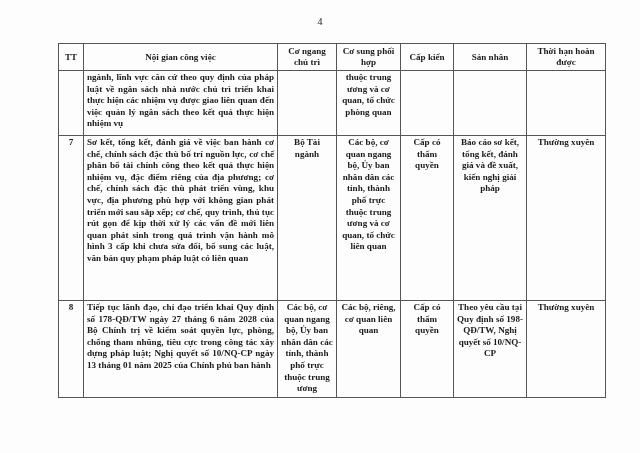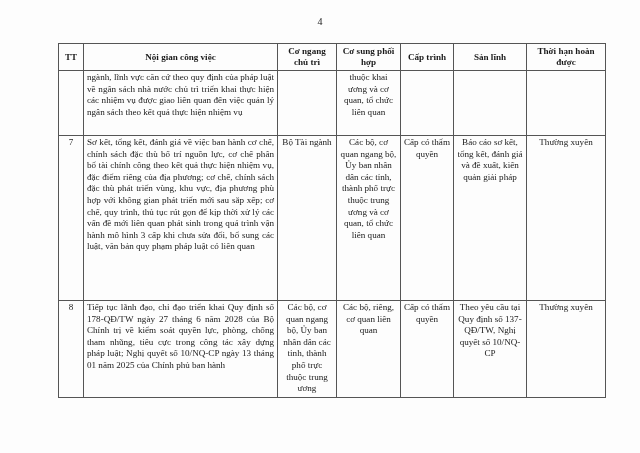--- a/index.html
+++ b/index.html
@@ -10,21 +10,21 @@
   .page-number {
     position:absolute; top:16px; left:0; width:640px; text-align:center;
     font-size:10px;
   }
   table.plan {
     position:absolute; left:58px; top:43px; width:547px;
     border-collapse:collapse; table-layout:fixed;
     font-size:9.1px; line-height:11.6px;
   }
   table.plan td, table.plan th {
-    border:1px solid #555; vertical-align:top; padding:1px 3px;
+    border:1px solid #555; vertical-align:top; padding:1px 3px;font-weight:bold;
   }
   table.plan th {
     font-weight:bold; text-align:center; vertical-align:middle; height:24px;
     line-height:11px;
   }
   .c { text-align:center; }
   .j { text-align:justify; }
   .row-cont td { height:62px; }
   .row-7 td { height:162px; padding-top:3px; }
   .row-8 td { height:94px; padding-top:3px; }
@@ -45,47 +45,47 @@
     <col style="width:53px">
     <col style="width:73px">
     <col style="width:79px">
   </colgroup>
   <thead>
     <tr>
       <th>TT</th>
       <th>Nội gian công việc</th>
       <th>Cơ ngang chủ trì</th>
       <th>Cơ sung phối hợp</th>
-      <th>Cấp trình</th>
-      <th>Sản lĩnh</th>
+      <th>Cấp kiến</th>
+      <th>Sản nhân</th>
       <th>Thời hạn hoàn được</th>
     </tr>
   </thead>
   <tbody>
     <tr class="row-cont">
       <td class="tt"></td>
       <td class="j">ngành, lĩnh vực căn cứ theo quy định của pháp luật về ngân sách nhà nước chủ trì triển khai thực hiện các nhiệm vụ được giao liên quan đến việc quản lý ngân sách theo kết quả thực hiện nhiệm vụ</td>
       <td class="c"></td>
-      <td class="c">thuộc khai ương và cơ quan, tổ chức liên quan</td>
+      <td class="c">thuộc trung ương và cơ quan, tổ chức phòng quan</td>
       <td class="c"></td>
       <td class="c"></td>
       <td class="c"></td>
     </tr>
     <tr class="row-7">
       <td class="tt">7</td>
       <td class="j">Sơ kết, tổng kết, đánh giá về việc ban hành cơ chế, chính sách đặc thù bố trí nguồn lực, cơ chế phân bổ tài chính công theo kết quả thực hiện nhiệm vụ, đặc điểm riêng của địa phương; cơ chế, chính sách đặc thù phát triển vùng, khu vực, địa phương phù hợp với không gian phát triển mới sau sắp xếp; cơ chế, quy trình, thủ tục rút gọn để kịp thời xử lý các vấn đề mới liên quan phát sinh trong quá trình vận hành mô hình 3 cấp khi chưa sửa đổi, bổ sung các luật, văn bản quy phạm pháp luật có liên quan</td>
       <td class="c">Bộ Tài ngành</td>
       <td class="c">Các bộ, cơ quan ngang bộ, Ủy ban nhân dân các tỉnh, thành phố trực thuộc trung ương và cơ quan, tổ chức liên quan</td>
       <td class="c">Cấp có thẩm quyền</td>
-      <td class="c">Báo cáo sơ kết, tổng kết, đánh giá và đề xuất, kiến quản giải pháp</td>
+      <td class="c">Báo cáo sơ kết, tổng kết, đánh giá và đề xuất, kiến nghị giải pháp</td>
       <td class="c">Thường xuyên</td>
     </tr>
     <tr class="row-8">
       <td class="tt">8</td>
       <td class="j">Tiếp tục lãnh đạo, chỉ đạo triển khai Quy định số 178-QĐ/TW ngày 27 tháng 6 năm 2028 của Bộ Chính trị về kiểm soát quyền lực, phòng, chống tham nhũng, tiêu cực trong công tác xây dựng pháp luật; Nghị quyết số 10/NQ-CP ngày 13 tháng 01 năm 2025 của Chính phủ ban hành</td>
       <td class="c">Các bộ, cơ quan ngang bộ, Ủy ban nhân dân các tỉnh, thành phố trực thuộc trung ương</td>
       <td class="c">Các bộ, riêng, cơ quan liên quan</td>
       <td class="c">Cấp có thẩm quyền</td>
-      <td class="c">Theo yêu cầu tại Quy định số 137-QĐ/TW, Nghị quyết số 10/NQ-CP</td>
+      <td class="c">Theo yêu cầu tại Quy định số 198-QĐ/TW, Nghị quyết số 10/NQ-CP</td>
       <td class="c">Thường xuyên</td>
     </tr>
   </tbody>
 </table>
 
 </body></html>

